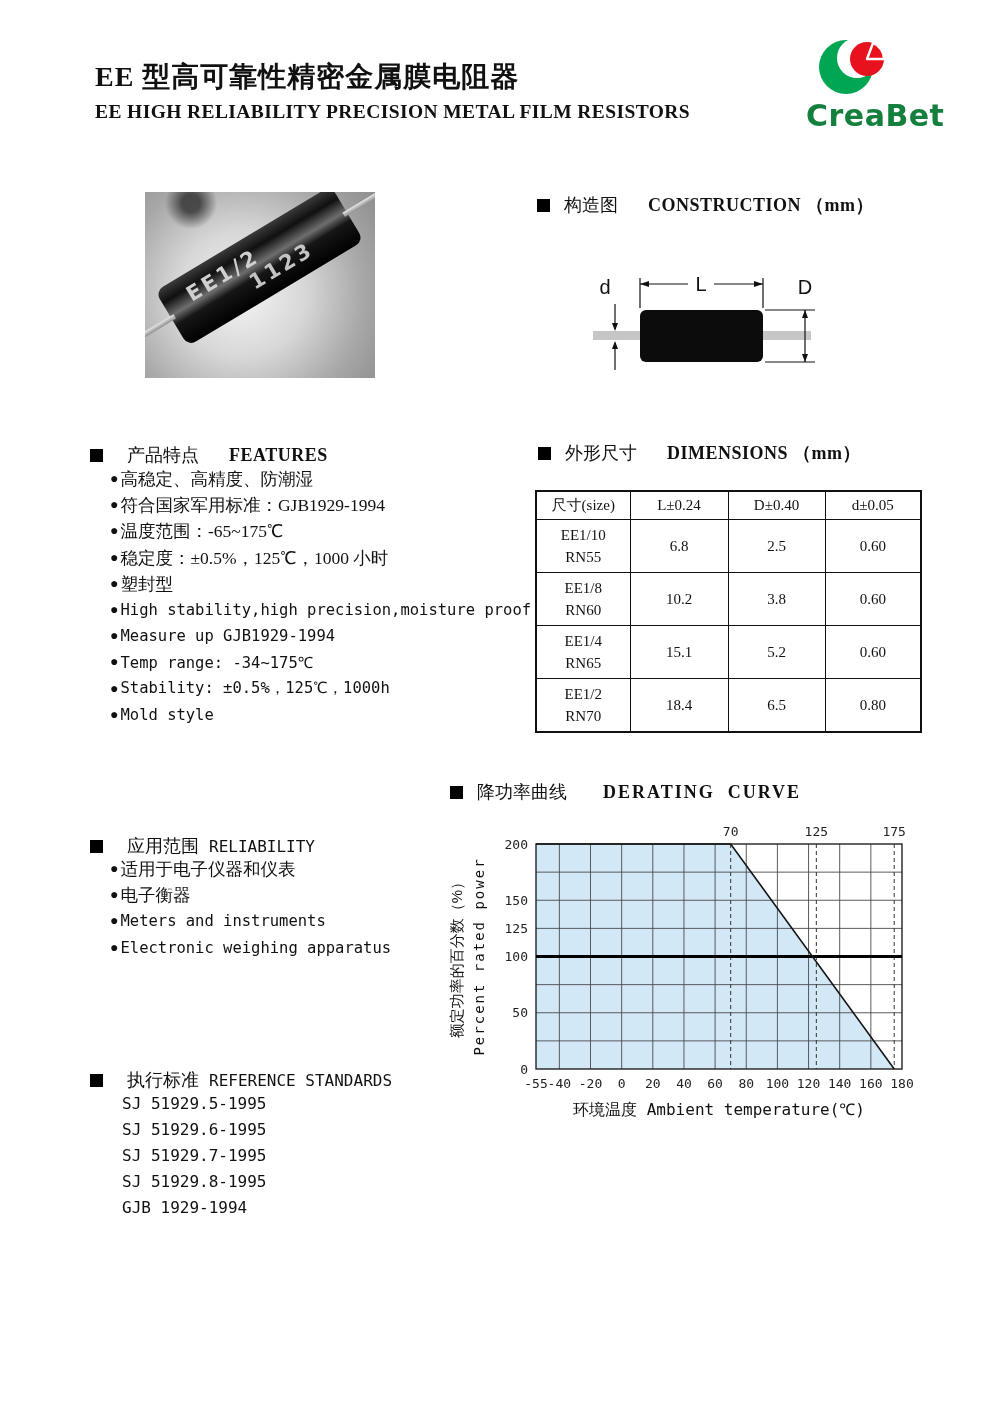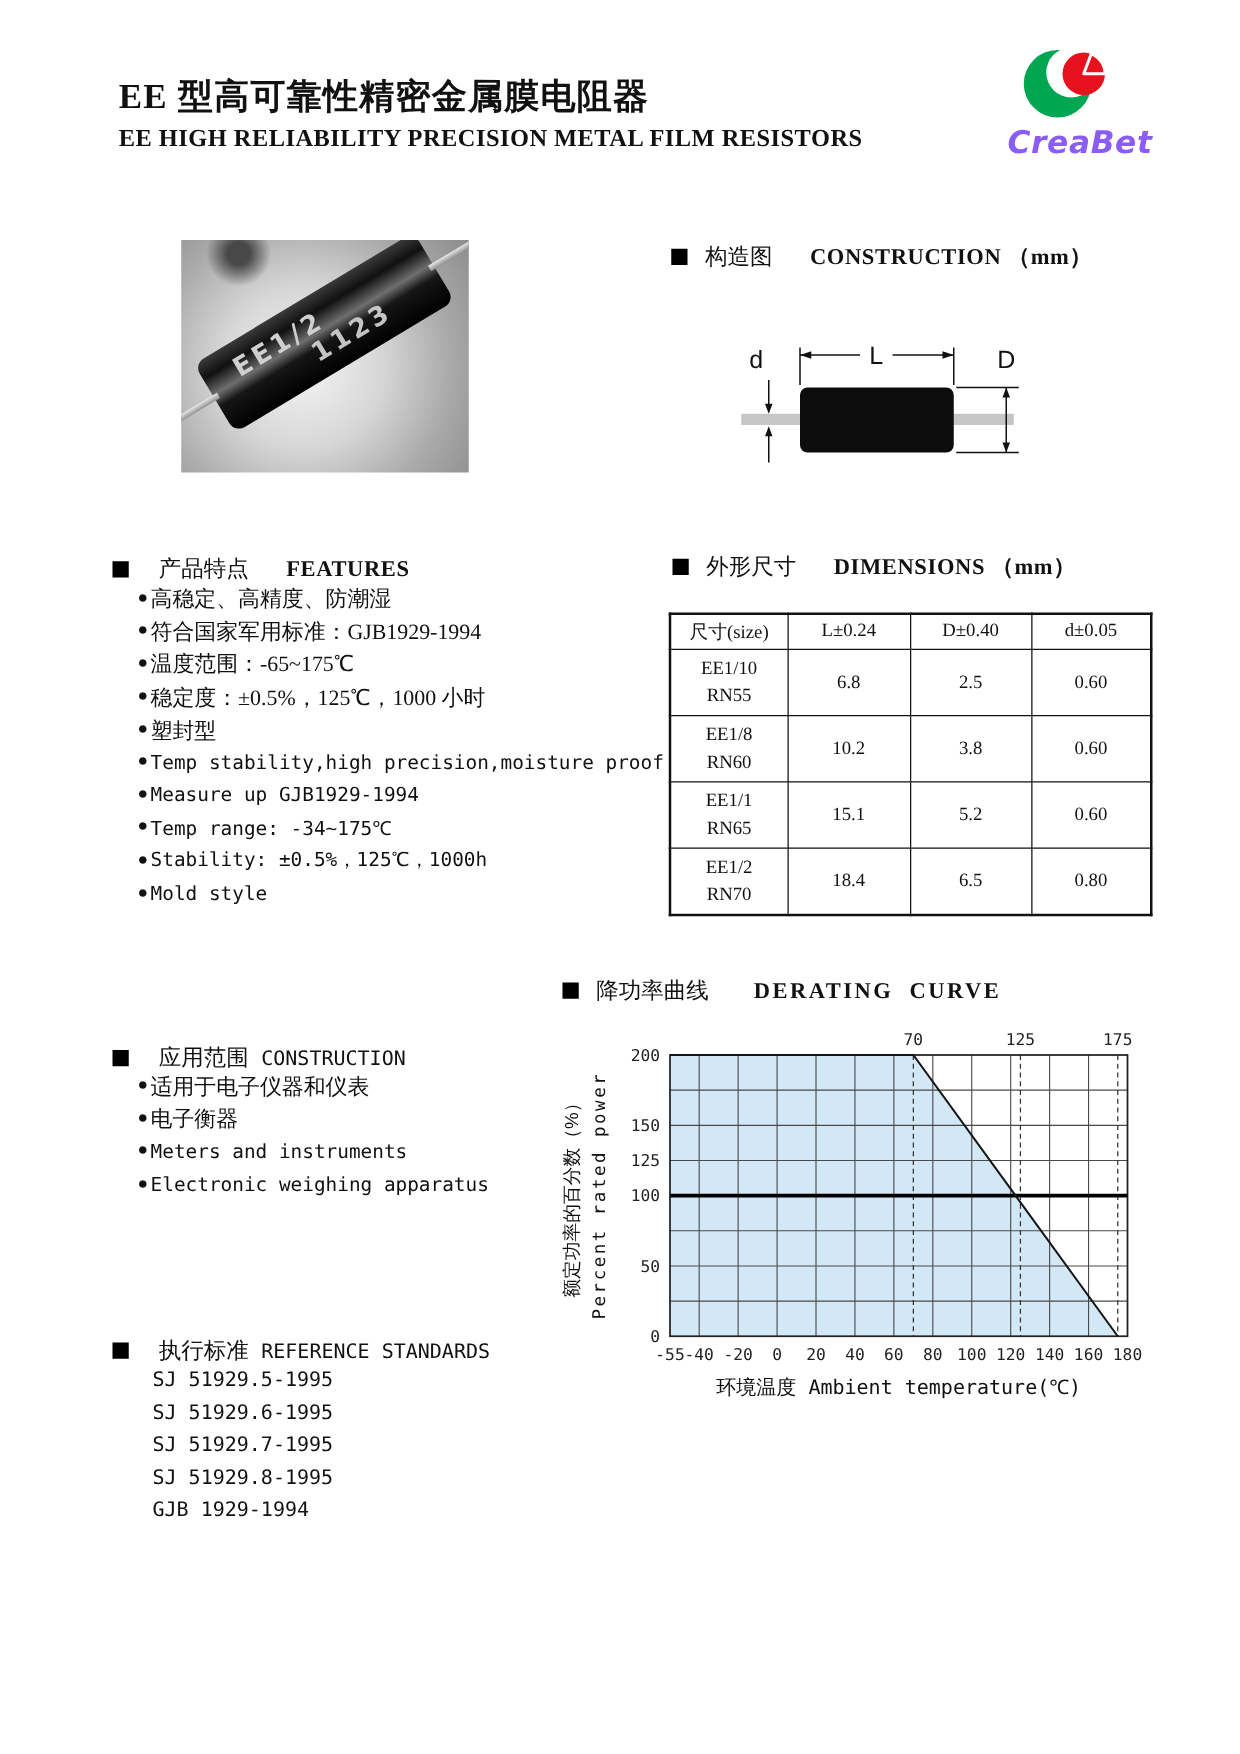--- a/index.html
+++ b/index.html
@@ -6,22 +6,22 @@
   .page{position:relative;width:992px;height:1403px;background:#ffffff;margin:0 auto;
         font-family:"Liberation Serif",serif;color:#111;overflow:hidden;}
   .abs{position:absolute;}
 
   
   .title-zh{left:95px;top:58px;font-size:28px;font-weight:bold;letter-spacing:1px;}
   .title-en{left:95px;top:101px;font-size:19.5px;font-weight:bold;letter-spacing:.4px;}
 
   
   .logo{left:806px;top:34px;width:110px;text-align:left;}
-  .logo-text{font-family:"DejaVu Sans",sans-serif;font-weight:bold;font-size:25px;
-             color:#8b5cf6;letter-spacing:.5px;margin-top:-2px;font-style:italic;}
+  .logo-text{font-family:"DejaVu Sans",sans-serif;font-weight:bold;font-size:30px;
+             color:#15803d;letter-spacing:.5px;margin-top:-2px;}
 
   
   .photo{left:145px;top:192px;width:230px;height:186px;overflow:hidden;
          background:
            radial-gradient(circle at 20% 6%, rgba(45,45,45,.8) 0 9px, rgba(45,45,45,0) 26px),
            radial-gradient(circle at 42% 55%, #f4f4f4 0%, #d7d7d7 38%, #a8a8a8 72%, #8d8d8d 100%);}
   .res-body{position:absolute;left:12px;top:42px;width:205px;height:64px;border-radius:9px;
             transform:rotate(-31deg);
             background:linear-gradient(to bottom,#3a3a3a 0%,#101010 22%,#6e6e6e 46%,#161616 62%,#000 100%);
             display:flex;flex-direction:column;justify-content:center;}
@@ -139,21 +139,21 @@
     <span class="sq"></span>
     <span class="zh" style="margin-left:10px;">产品特点</span>
     <span class="en-serif">FEATURES</span>
   </div>
   <div class="abs blist">
       <div class="bullet"><span class="dot">●</span><span class="t-zh">高稳定、高精度、防潮湿</span></div>
       <div class="bullet"><span class="dot">●</span><span class="t-zh">符合国家军用标准：GJB1929-1994</span></div>
       <div class="bullet"><span class="dot">●</span><span class="t-zh">温度范围：-65~175℃</span></div>
       <div class="bullet"><span class="dot">●</span><span class="t-zh">稳定度：±0.5%，125℃，1000 小时</span></div>
       <div class="bullet"><span class="dot">●</span><span class="t-zh">塑封型</span></div>
-      <div class="bullet"><span class="dot">●</span><span class="t-en">Temp stability,high precision,moisture proof</span></div>
+      <div class="bullet"><span class="dot">●</span><span class="t-en">High stability,high precision,moisture proof</span></div>
       <div class="bullet"><span class="dot">●</span><span class="t-en">Measure up GJB1929-1994</span></div>
       <div class="bullet"><span class="dot">●</span><span class="t-en">Temp range: -34~175℃</span></div>
       <div class="bullet"><span class="dot">●</span><span class="t-en">Stability: ±0.5%，125℃，1000h</span></div>
       <div class="bullet"><span class="dot">●</span><span class="t-en">Mold style</span></div>
     </div>
 
   <div class="abs sec hdr-dimensions">
     <span class="sq"></span>
     <span class="zh">外形尺寸</span>
     <span class="en-serif">DIMENSIONS （mm）</span>
@@ -187,21 +187,21 @@
           <td class="size-cell">
             <div>EE1/8</div>
             <div>RN60</div>
           </td>
           <td>10.2</td>
           <td>3.8</td>
           <td>0.60</td>
         </tr>
         <tr>
           <td class="size-cell">
-            <div>EE1/1</div>
+            <div>EE1/4</div>
             <div>RN65</div>
           </td>
           <td>15.1</td>
           <td>5.2</td>
           <td>0.60</td>
         </tr>
         <tr>
           <td class="size-cell">
             <div>EE1/2</div>
             <div>RN70</div>
@@ -267,21 +267,21 @@
       <text x="376.3404255319149" y="28" text-anchor="middle" class="tick">125</text>
       <text x="454.21276595744683" y="28" text-anchor="middle" class="tick">175</text>
       <text x="279" y="307" text-anchor="middle" class="axis-title">环境温度 Ambient temperature(℃)</text>
       <text x="22" y="148.5" text-anchor="middle" class="ylab-zh" transform="rotate(-90 22 148.5)">额定功率的百分数（%）</text>
       <text x="44" y="148.5" text-anchor="middle" class="ylab-en" transform="rotate(-90 44 148.5)">Percent rated power</text>
     </svg>
 
   <div class="abs sec hdr-applications">
     <span class="sq"></span>
     <span class="zh" style="margin-left:10px;">应用范围</span>
-    <span class="en-mono">CONSTRUCTION</span>
+    <span class="en-mono">RELIABILITY</span>
   </div>
   <div class="abs blist2">
       <div class="bullet"><span class="dot">●</span><span class="t-zh">适用于电子仪器和仪表</span></div>
       <div class="bullet"><span class="dot">●</span><span class="t-zh">电子衡器</span></div>
       <div class="bullet"><span class="dot">●</span><span class="t-en">Meters and instruments</span></div>
       <div class="bullet"><span class="dot">●</span><span class="t-en">Electronic weighing apparatus</span></div>
     </div>
 
   <div class="abs sec hdr-standards">
     <span class="sq"></span>

